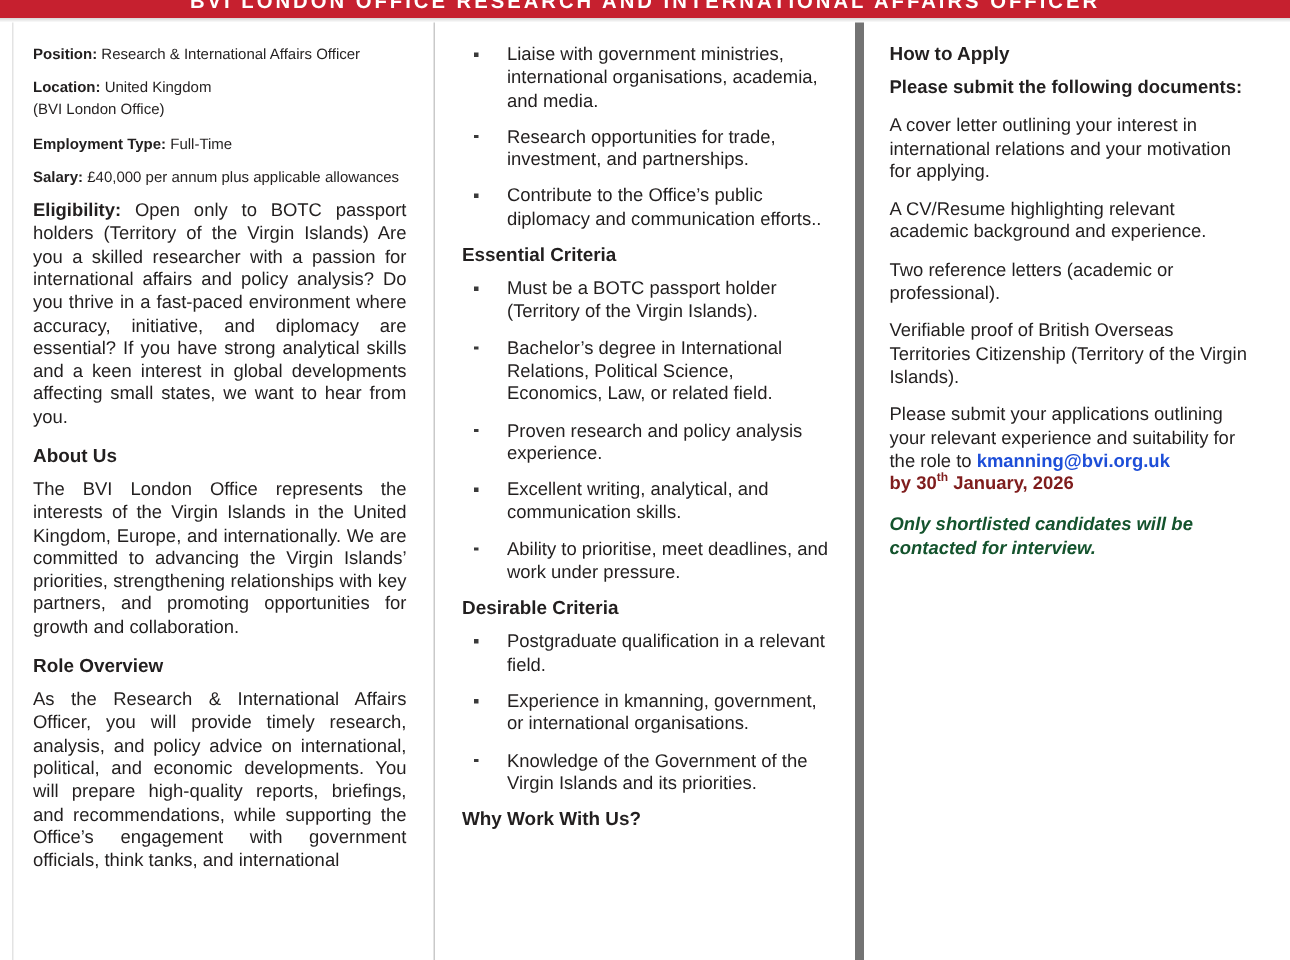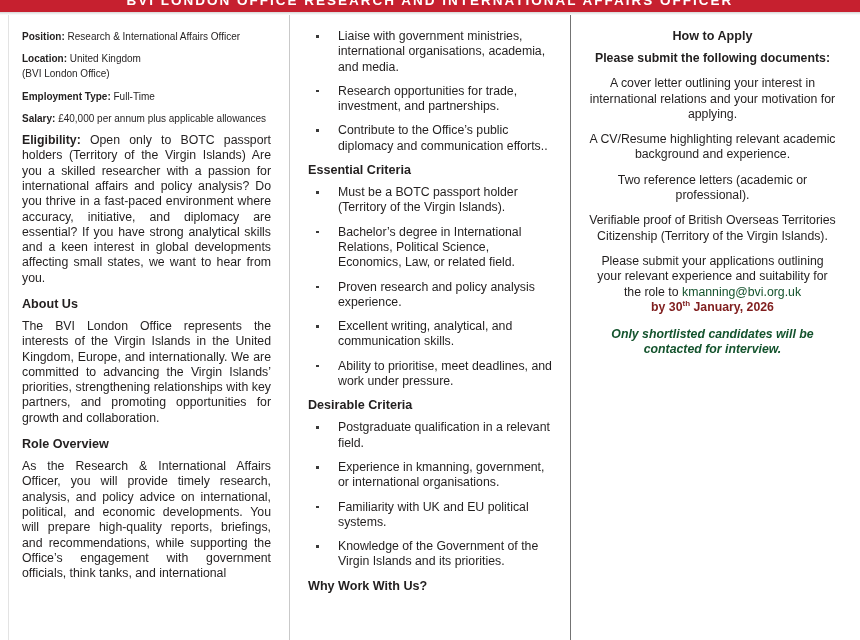--- a/index.html
+++ b/index.html
@@ -47,21 +47,21 @@
     position:absolute;top:0;left:0;width:844px;height:625px;
     display:flex;
   }
   .col{
     position:relative;
     box-sizing:border-box;
     overflow:hidden;
   }
   .col-left{width:280px;padding:14px 18px 0 13px;}
   .col-mid{width:281px;padding:14px 16px 0 18px;border-left:1px solid #c9c9c9;}
-  .col-right{width:283px;padding:14px 16px 0 17px;border-left:1px solid #737373;text-align:center;}
+  .col-right{width:283px;padding:14px 16px 0 17px;border-left:6px solid #737373;}
 
   
   .lbl{font-weight:bold;}
   p.meta{
     margin:0 0 7px 0;
     font-size:10px;line-height:15.2px;
   }
   p.just{
     margin:0 0 11px 0;
     font-size:12.3px;line-height:15.3px;
@@ -86,21 +86,21 @@
     content:"";
     position:absolute;left:8px;top:6px;
     width:2.6px;height:2.6px;background:#3a3a3a;
   }
   
   p.rt{
     margin:0 0 10px 0;
     font-size:12.3px;line-height:15.3px;
   }
   p.rt.strong{font-weight:bold;margin-bottom:10px;}
-  .accent{color:#14532d;font-weight:normal;}
+  .accent{color:#1d4ed8;font-weight:bold;}
   .accent-date{color:#7f1d1d;font-weight:bold;display:block;}
   .accent-ital{
     color:#14532d;font-weight:bold;font-style:italic;
     font-size:12.3px;line-height:15.3px;display:block;margin-top:12px;
   }
   sup{font-size:8px;vertical-align:super;line-height:0;}
 </style>
 </head>
 <body>
 
@@ -158,21 +158,20 @@
           <li>Bachelor’s degree in International Relations, Political Science, Economics, Law, or related field.</li>
           <li>Proven research and policy analysis experience.</li>
           <li>Excellent writing, analytical, and communication skills.</li>
           <li>Ability to prioritise, meet deadlines, and work under pressure.</li>
         </ul>
 
         <h3 class="sect tight">Desirable Criteria</h3>
         <ul class="bul">
           <li>Postgraduate qualification in a relevant field.</li>
           <li>Experience in kmanning, government, or international organisations.</li>
-          <li>Familiarity with UK and EU political systems.</li>
           <li>Knowledge of the Government of the Virgin Islands and its priorities.</li>
         </ul>
 
         <h3 class="sect tight">Why Work With Us?</h3>
       </div>
 
       <div class="col col-right">
 
         <h3 class="sect" style="margin-top:0">How to Apply</h3>
 

